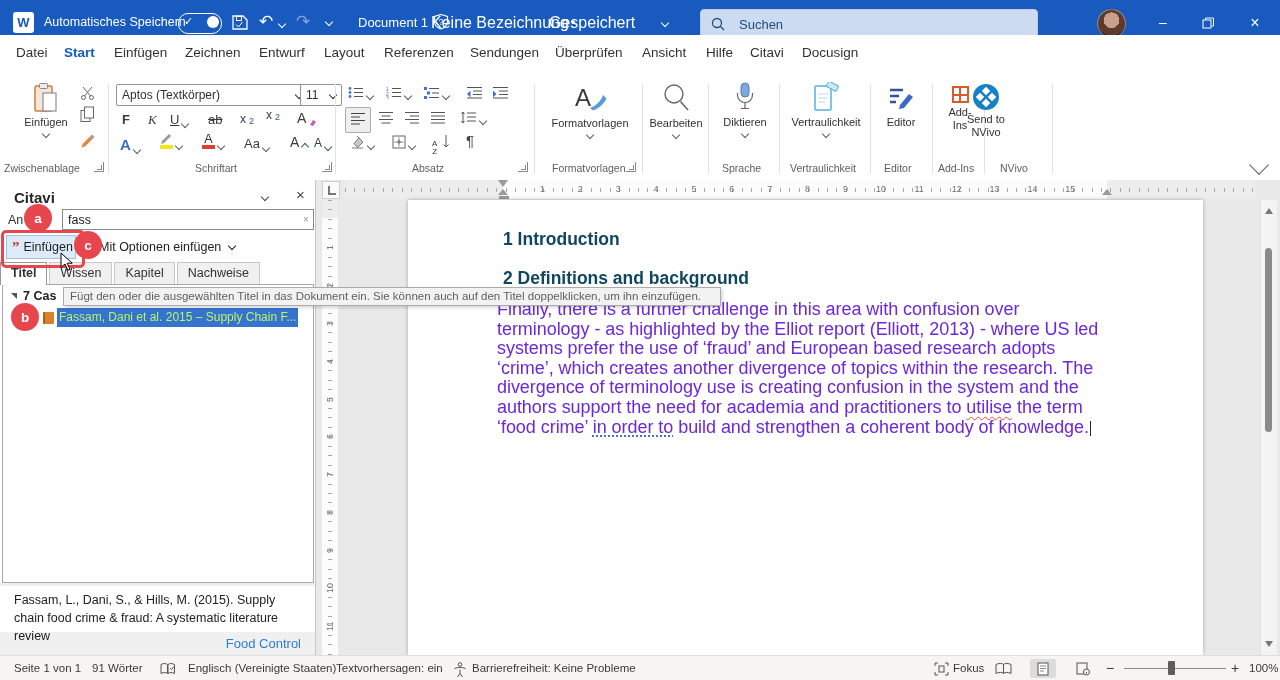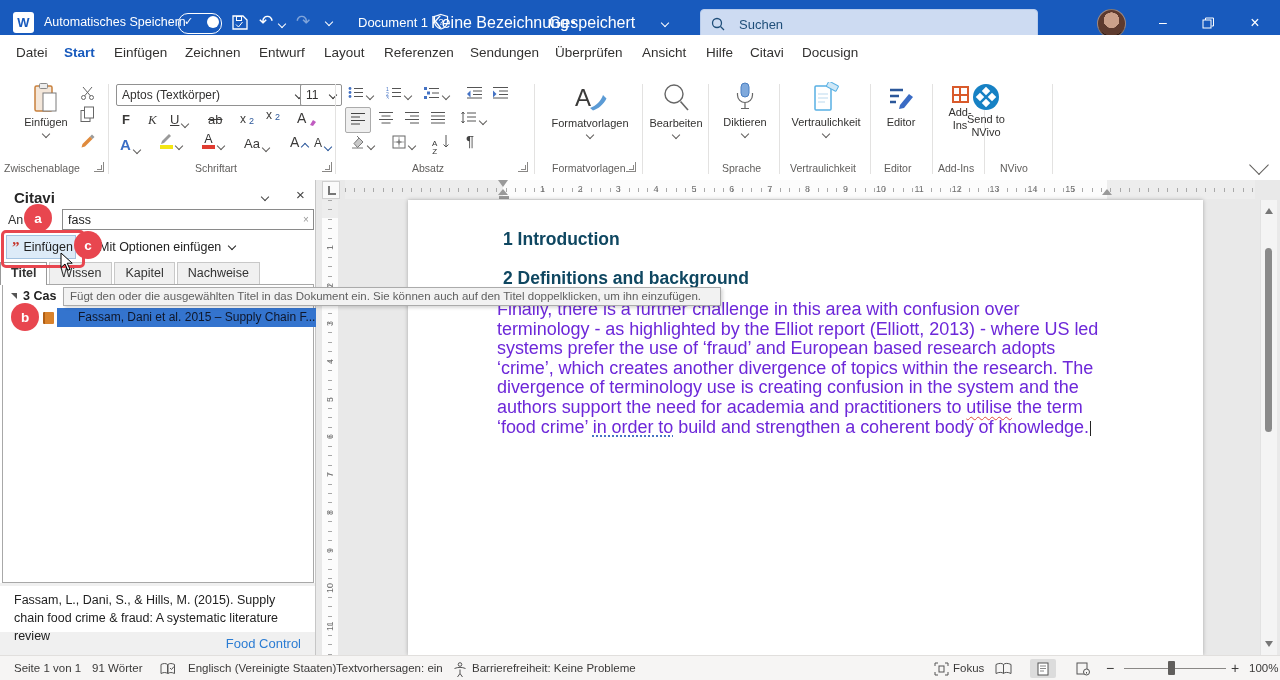--- a/index.html
+++ b/index.html
@@ -80,21 +80,21 @@
   .citavi-q{color:#C5342B;font-weight:bold;font-family:"Liberation Serif",serif;font-size:15px;line-height:10px}
   .opt-btn{left:99px;top:60px;font-size:12.5px;color:#222}
   .p-tabs{left:0;top:82px;display:flex;height:23px;font-size:12.5px;color:#333}
   .p-tab{padding:3px 10px 0;background:#F0F0F0;border:1px solid #C8C8C8;border-bottom:none;margin-right:2px}
   .p-tab.active{background:#fff;font-weight:bold;border-color:#999;position:relative;z-index:2}
   .listbox{left:2px;top:104px;width:312px;height:299px;border:1px solid #A8A8A8;background:#fff;box-sizing:border-box}
   .grp-row{position:absolute;left:8px;top:4px;font-size:12.5px;font-weight:bold;color:#222;display:flex;align-items:center;gap:6px}
   .tri-exp{width:0;height:0;border-top:6px solid #555;border-left:6px solid transparent}
   .item-row{position:absolute;left:40px;top:23px;display:flex;align-items:center;gap:3px}
   .book-ic{width:9px;height:12px;background:#D9822B;border-radius:1px;border-left:2px solid #B05E13}
-  .sel-item{background:#3474CE;color:#0f172a;font-size:12px;padding:2px 21px 3px;white-space:nowrap}
+  .sel-item{background:#3474CE;color:#bef264;font-size:12px;padding:2px 2px 3px;white-space:nowrap}
   .p-footer{left:0;top:403px;width:315px;height:72px;background:#F0F0F0}
   .cite-card{position:absolute;left:0;top:3px;width:315px;height:46px;background:#fff;
     font-size:12.5px;color:#222;line-height:18px;padding:5px 14px;box-sizing:border-box}
   .journal-link{position:absolute;right:14px;top:53px;font-size:13px;color:#2B7CD3}
 
   
   .docarea{left:316px;top:180px;width:964px;height:475px;background:#E9E9E9}
   .tabstop{position:absolute;left:6px;top:1px;width:16px;height:16px;background:#FAFAFA;border:1px solid #CFCFCF}
   .tabstop i{position:absolute;left:5px;top:4px;width:6px;height:7px;border-left:2px solid #777;border-bottom:2px solid #777}
   .hruler{position:absolute;left:29px;top:0;width:910px;height:19px;background:#EDEDED}
@@ -512,21 +512,21 @@
     <div class="ab p-tabs">
       <span class="p-tab active">Titel</span>
       <span class="p-tab">Wissen</span>
       <span class="p-tab">Kapitel</span>
       <span class="p-tab">Nachweise</span>
     </div>
 
     <div class="ab listbox">
       <div class="grp-row">
         <span class="tri-exp"></span>
-        <span>3 Cas</span>
+        <span>7 Cas</span>
       </div>
       <div class="item-row">
         <span class="book-ic"></span>
         <span class="sel-item">Fassam, Dani et al. 2015 – Supply Chain F...</span>
       </div>
     </div>
 
     <div class="ab p-footer">
       <div class="cite-card">Fassam, L., Dani, S., &amp; Hills, M. (2015). Supply chain food crime &amp; fraud: A systematic literature review</div>
       <span class="journal-link">Food Control</span>

